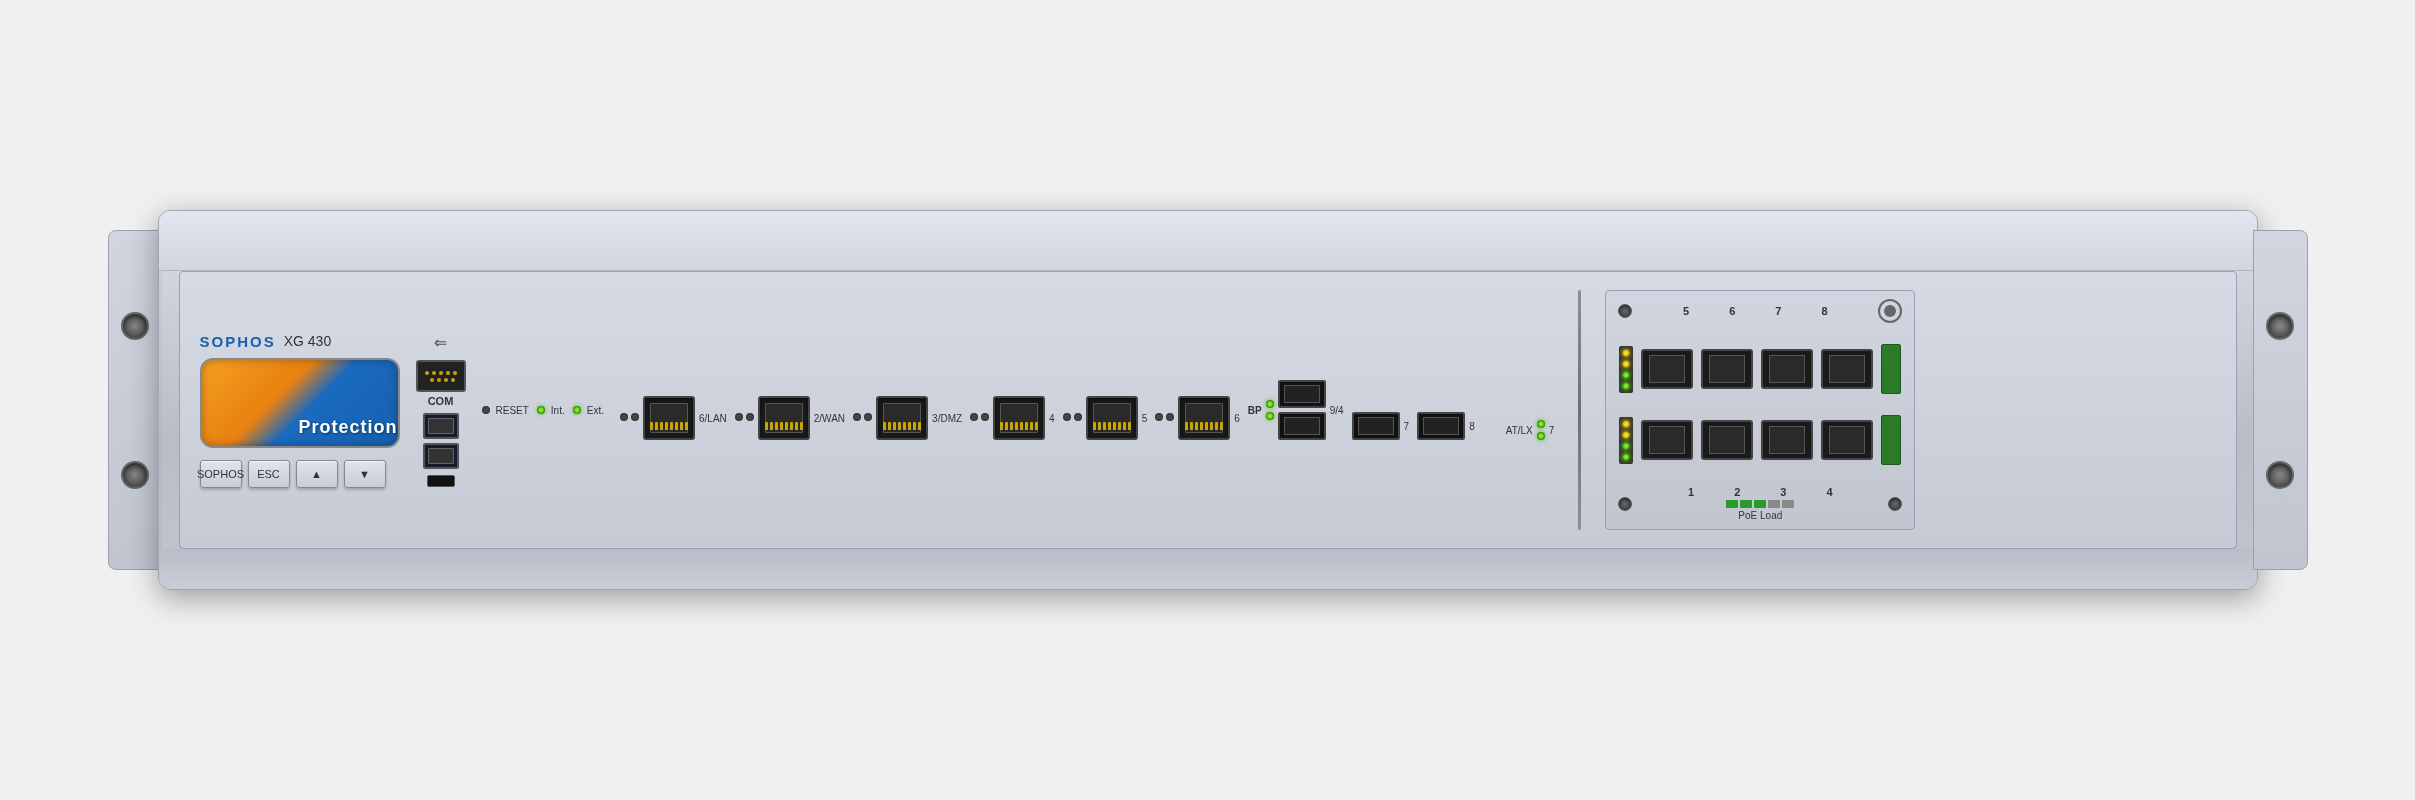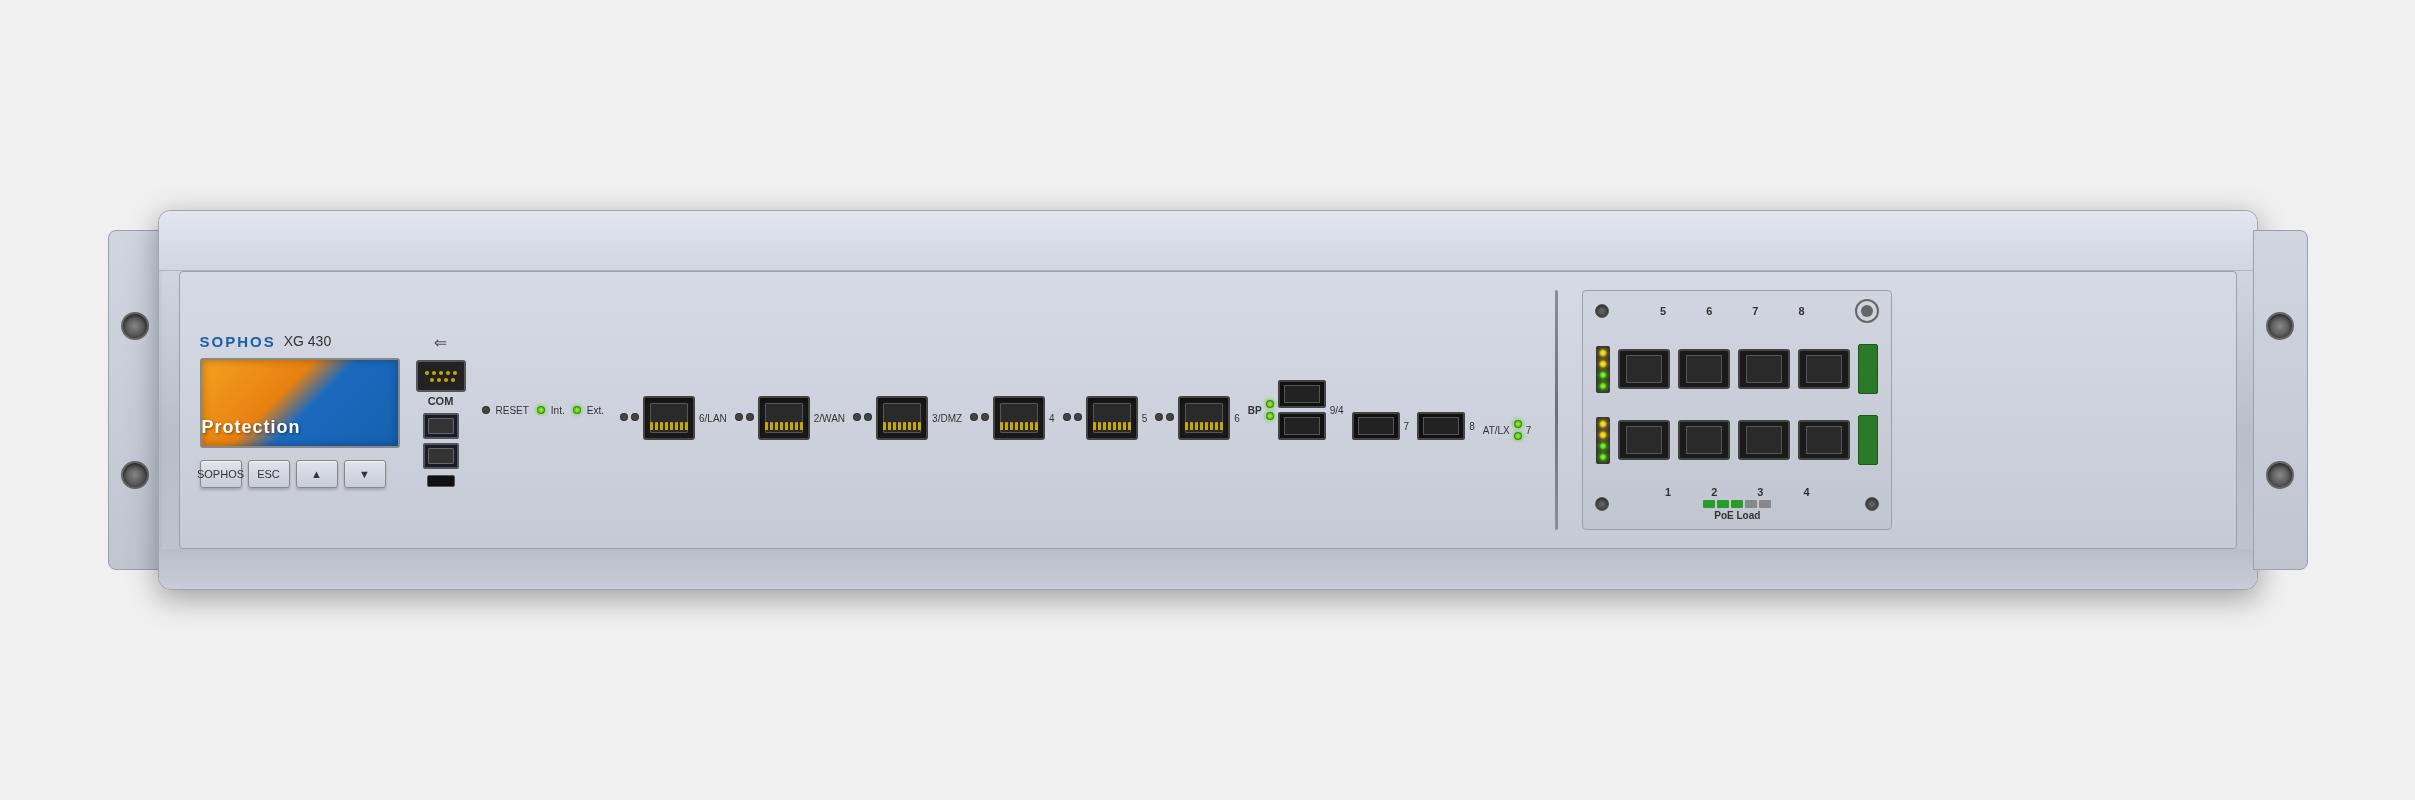--- a/index.html
+++ b/index.html
@@ -95,24 +95,24 @@
       font-size: 14px;
       font-weight: normal;
     }
 
     
     .lcd-display {
       width: 200px;
       height: 90px;
       background: linear-gradient(135deg, #f5a020 0%, #e88010 40%, #1a6abf 55%, #1560af 100%);
       border: 2px solid #888;
-      border-radius: 3px;
+      border-radius: 13px;
       display: flex;
       align-items: flex-end;
-      justify-content: flex-start;
+      justify-content: flex-end;
       padding-bottom: 8px;
       box-shadow: inset 0 0 8px rgba(0,0,0,0.3);
       position: relative;
       overflow: hidden;
     }
 
     .lcd-text {
       color: #ffffff;
       font-size: 18px;
       font-weight: bold;
@@ -339,21 +339,20 @@
       border-radius: 3px;
       display: flex;
       align-items: center;
       justify-content: center;
     }
 
     .poe-label {
       font-size: 10px;
       color: #333;
       text-align: center;
-      font-weight: bold;
     }
 
     .screwhole {
       width: 14px;
       height: 14px;
       background: radial-gradient(circle, #666 0%, #333 100%);
       border-radius: 50%;
       border: 1px solid #555;
       box-shadow: inset 0 1px 2px rgba(0,0,0,0.5);
     }
@@ -621,21 +620,21 @@
         <div class="port-group">
           <div style="display: flex; flex-direction: column; gap: 4px;">
             <div class="sfp-port">
               <div class="sfp-inner"></div>
             </div>
           </div>
           <span class="port-label">8</span>
         </div>
 
         <div class="port-group">
-          <div style="font-size: 10px; color: #333;">AT/LX</div>
+          <div style="font-size: 10px; color: #333; margin-left: 23px;">AT/LX</div>
           <div style="display: flex; flex-direction: column; gap: 4px;">
             <div class="led led-green"></div>
             <div class="led led-green"></div>
           </div>
           <span class="port-label">7</span>
         </div>
 
       </div>
 
       <div class="module-divider"></div>

